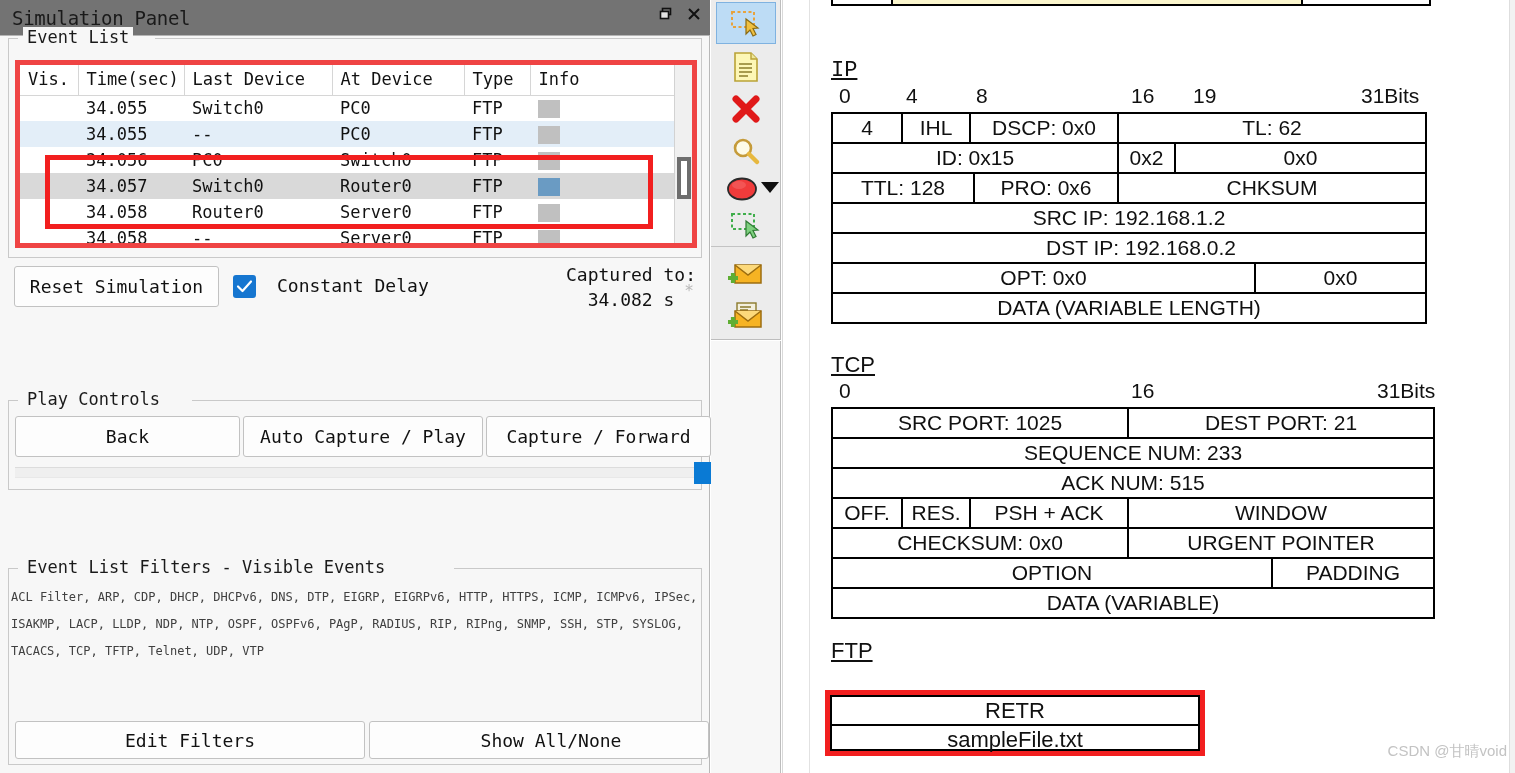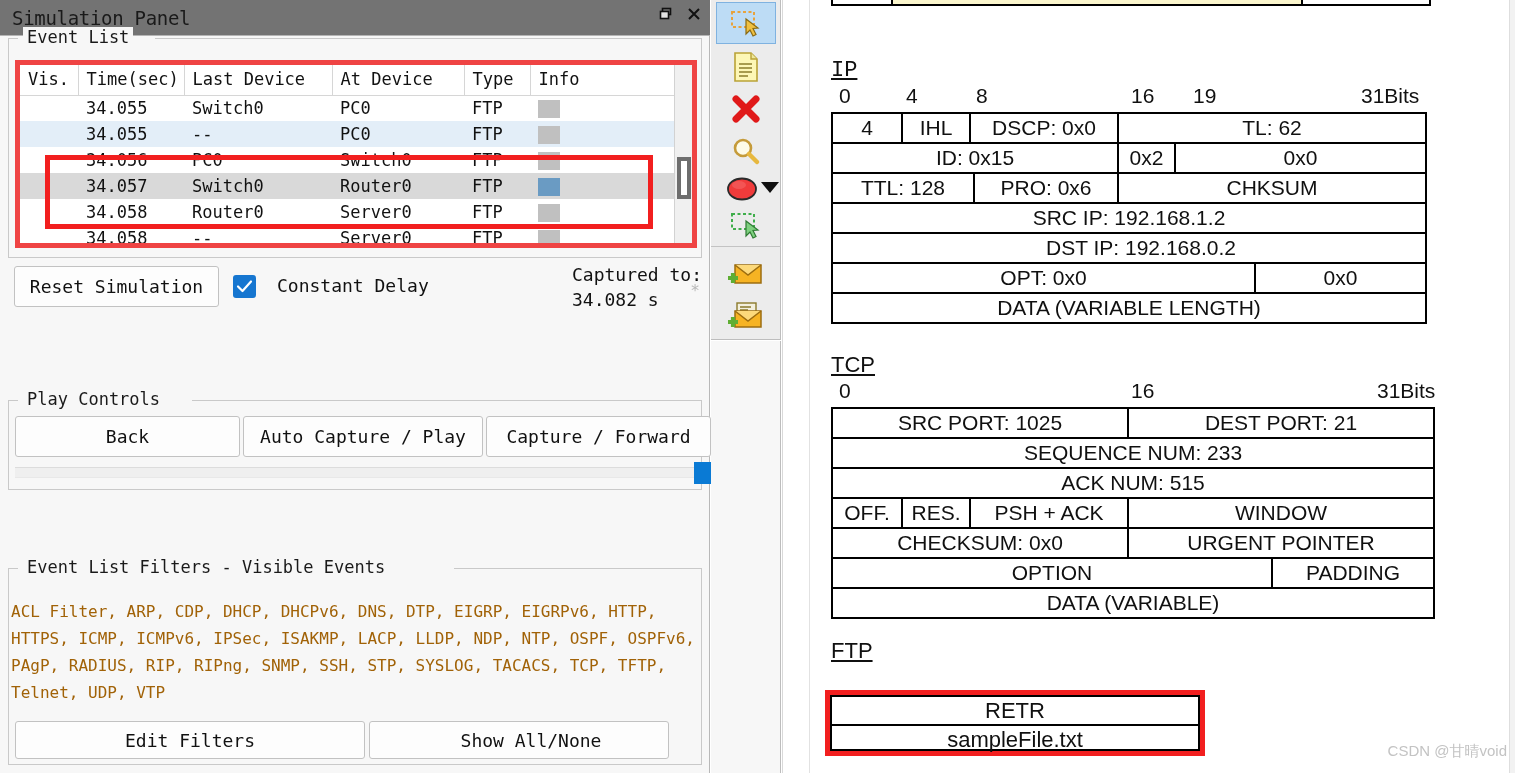--- a/index.html
+++ b/index.html
@@ -111,21 +111,21 @@
   #cb-constant {
     position:absolute; left: 219px; top: 9px; width: 23px; height: 23px;
     background: #1676d0; border-radius: 3px; cursor:pointer;
   }
   #cb-constant svg { position:absolute; left:3px; top:4px; }
   #lbl-constant {
     position:absolute; left: 255px; top: 9px;
     font-family: "DejaVu Sans Mono", monospace; font-size:18px; color:#111;margin-left:8px;
   }
   #cap-to {
-    position:absolute; right: 2px; top: -4px; text-align:left;
+    position:absolute; right: 8px; top: -4px; text-align:center;
     font-family: "DejaVu Sans Mono", monospace; font-size:18px; color:#111;
     line-height: 25px;
     margin-left: 29px;
   }
   #cap-star { position:absolute; right: 2px; top: 16px; color:#b9b9b9; font-size:16px;}
 
   
   #play-group {
     position:absolute; left: 8px; top: 400px; width: 694px; height: 90px;
     border: 1px solid #c9c9c9; border-top:none;
@@ -160,26 +160,26 @@
   }
   #flt-group .grp-top-left { position:absolute; left:-1px; top:0; width:10px; height:1px; background:#c9c9c9;}
   #flt-group .grp-top-right{ position:absolute; left:445px; top:0; right:-1px; height:1px; background:#c9c9c9;}
   #flt-group .grp-label {
     position:absolute; left: 14px; top: -11px;
     font-family: "DejaVu Sans Mono", monospace; font-size:17px; color:#1a1a1a;
     background:#f7f7f7; padding:0 4px;
   }
   #flt-text {
     position:absolute; left: 2px; top: 16px; width: 690px;
-    font-family: "DejaVu Sans Mono", monospace; font-size: 16px; color:#a16207;
-    line-height: 27px; white-space: pre-wrap; word-break: break-word; margin-top: 14px;
+    font-family: "DejaVu Sans Mono", monospace; font-size: 12px; color:#404040;
+    line-height: 27px; white-space: pre-wrap; word-break: break-word;
   }
   .fbtn { position:absolute; top: 153px; height: 38px; }
   #btn-editflt { left: 6px;   width: 350px; }
-  #btn-showall { left: 360px; width: 300px; padding-left: 24px; }
+  #btn-showall { left: 360px; width: 340px; padding-left: 24px; }
 
   
   #toolbar {
     position:absolute; left: 711px; top: 0; width: 70px; height: 340px;
     background:#ececec; border-right: 1px solid #bdbdbd; border-bottom:1px solid #bdbdbd;
   }
   .tool {
     position:absolute; left: 5px; width: 60px; height: 42px;
     display:flex; align-items:center; justify-content:center; cursor:pointer;
   }

